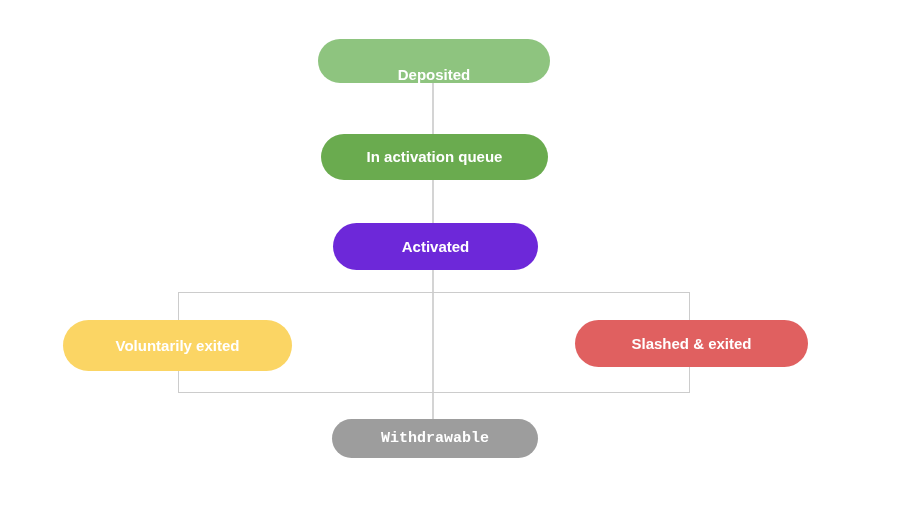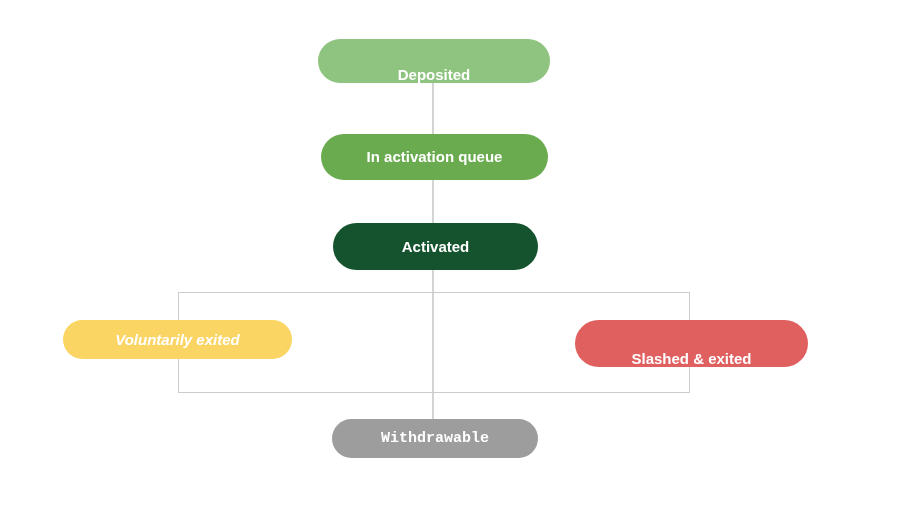--- a/index.html
+++ b/index.html
@@ -36,23 +36,23 @@
     color: #ffffff;
     font-weight: bold;
     font-size: 15px;
     line-height: 1.15;
     padding: 0 24px;
   }
   
   #node-deposited            { left: 318px; top: 39px;  width: 232px; height: 44px; align-items: flex-end; }
   #node-activation-queue     { left: 321px; top: 134px; width: 227px; height: 46px; }
   #node-activated            { left: 333px; top: 223px; width: 205px; height: 47px; }
-  #node-voluntarily-exited   { left: 63px;  top: 320px; width: 229px; height: 39px; font-style: italic; }
+  #node-voluntarily-exited   { left: 63px;  top: 320px; width: 229px; height: 51px; }
   #node-insufficient-funds   { left: 320px; top: 322px; width: 233px; height: 46px; }
-  #node-slashed-exited       { left: 575px; top: 320px; width: 233px; height: 47px; align-items: flex-end; }
+  #node-slashed-exited       { left: 575px; top: 320px; width: 233px; height: 47px; }
   #node-withdrawable         { left: 332px; top: 419px; width: 206px; height: 39px; font-family: Liberation Mono, monospace; }
   #main-vline                { left: 432px; top: 83px;  height: 337px; }
   #exit-group-box            { left: 178px; top: 292px; width: 512px; height: 101px; }
 </style>
 </head>
 <body>
 
 <div class="canvas">
 
   <div id="main-vline" class="connector vline" style="background-color: rgb(212, 212, 212);"></div>
@@ -60,21 +60,21 @@
   <div id="exit-group-box" class="group-box" style="border-color: rgb(204, 204, 204);"></div>
 
   <div id="node-deposited" class="pill" style="background-color: rgb(142, 196, 127);">
     <span>Deposited</span>
   </div>
 
   <div id="node-activation-queue" class="pill" style="background-color: rgb(106, 171, 79);">
     <span>In activation queue</span>
   </div>
 
-  <div id="node-activated" class="pill" style="background-color: #14532d;">
+  <div id="node-activated" class="pill" style="background-color: #6d28d9;">
     <span>Activated</span>
   </div>
 
   <div id="node-voluntarily-exited" class="pill" style="background-color: rgb(251, 213, 100);">
     <span>Voluntarily exited</span>
   </div>
 
 
   <div id="node-slashed-exited" class="pill" style="background-color: rgb(224, 96, 96);">
     <span>Slashed &amp; exited</span>

